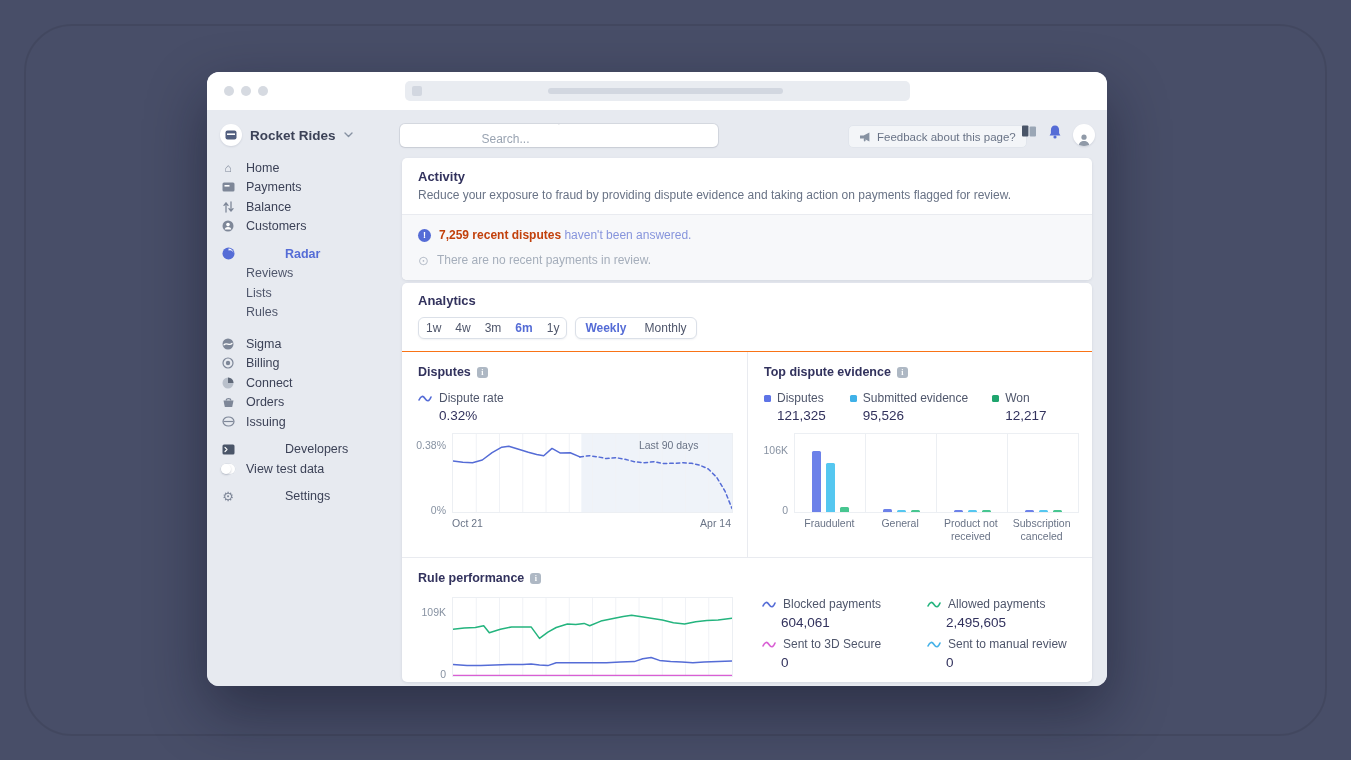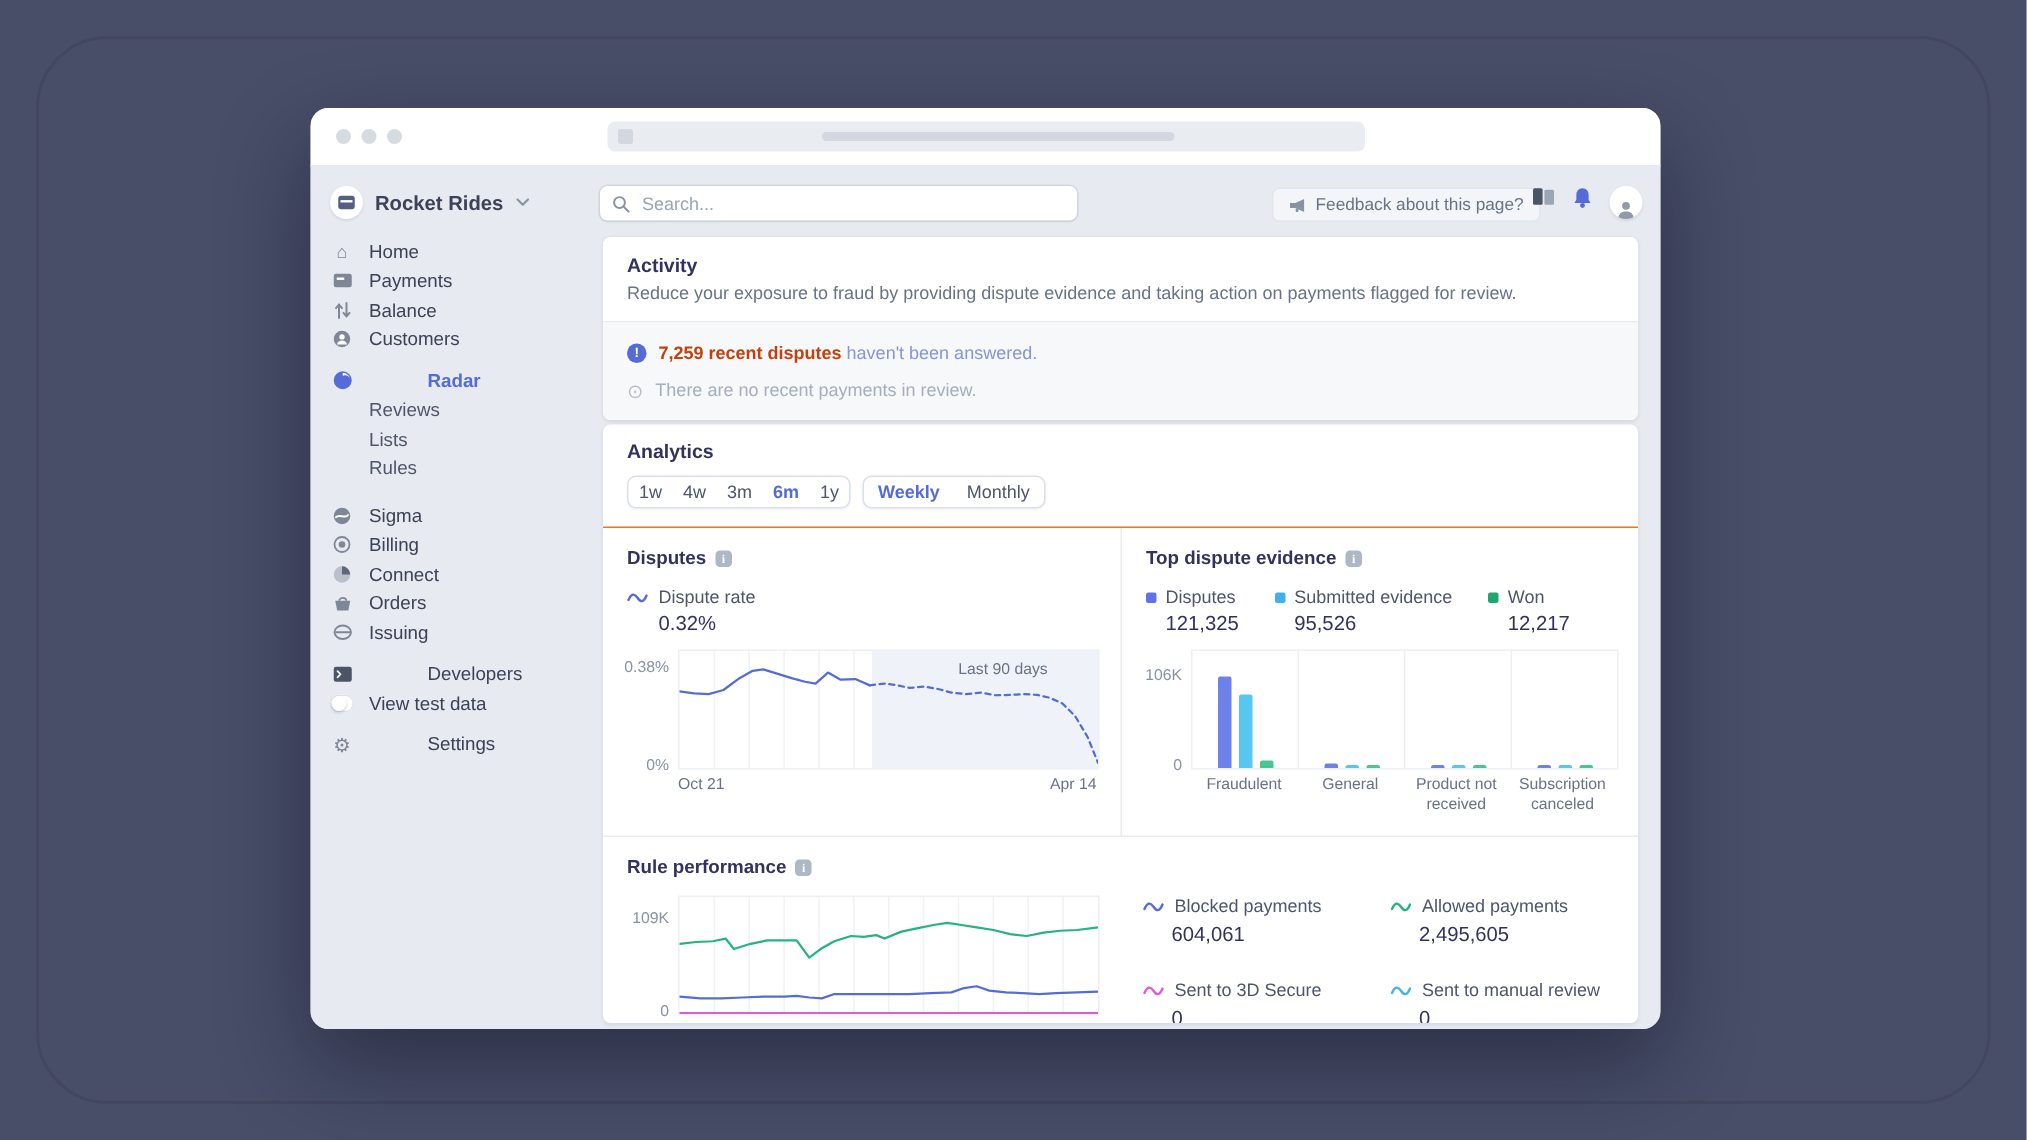--- a/index.html
+++ b/index.html
@@ -30,21 +30,21 @@
   .addressbar .urlline{position:absolute;left:143px;top:7px;width:235px;height:6px;border-radius:3px;background:#d2d7e0;}
   
   .app{position:absolute;left:0;top:38px;right:0;bottom:0;background:#e7eaf0;font-size:12px;color:#4f566b;}
   
   .account{position:absolute;left:13px;top:14px;display:flex;align-items:center;gap:8px;cursor:pointer;}
   .acct-ic{width:22px;height:22px;border-radius:50%;background:#fff;display:flex;align-items:center;justify-content:center;box-shadow:0 1px 2px rgba(40,50,80,.12);}
   .acct-name{font-size:13.5px;font-weight:700;color:#3c4257;}
   .searchbox{
     position:absolute;left:193px;top:14px;width:318px;height:23px;background:#fff;
     border-radius:5px;box-shadow:0 0 0 1px rgba(60,66,87,.10),0 1px 2px rgba(40,50,80,.08);
-    display:flex;align-items:center;padding:0 8px;box-sizing:border-box;gap:6px;
+    display:flex;align-items:center;padding:0 8px;box-sizing:border-box;gap:6px;flex-direction:column;
   }
   .searchbox input{border:none;outline:none;flex:1;font-size:12px;color:#3c4257;background:transparent;font-family:inherit;}
   .searchbox input::placeholder{color:#9aa4b2;}
   .feedback{
     position:absolute;left:641px;top:15px;height:21px;padding:0 10px;
     background:#f3f5f8;border:1px solid #e1e5ec;border-radius:5px;
     display:flex;align-items:center;gap:6px;color:#697386;font-size:11.5px;cursor:pointer;
   }
   .hdr-ic{position:absolute;top:14px;cursor:pointer;}
   .bell-wrap{position:relative;}
@@ -100,21 +100,21 @@
   .xlab{grid-column:2;display:flex;justify-content:space-between;margin-top:4px;font-size:10.5px;color:#697386;}
   .xlab.cats{justify-content:stretch;text-align:center;}
   .xlab.cats div{flex:1;line-height:1.25;}
   .barplot{display:flex;}
   .bar-group{flex:1;display:flex;align-items:flex-end;justify-content:center;gap:5px;padding-bottom:0;}
   .bar-group:not(:last-child){border-right:1px solid #eceff3;}
   .bar{width:9px;border-radius:1.5px 1.5px 0 0;}
   
   .rule-row{border-top:1px solid #e9ebf0;padding:13px 16px 16px;}
   .rule-flex{display:flex;margin-top:2px;}
-  .stats-grid{display:grid;grid-template-columns:165px 165px;row-gap:23px;margin-left:31px;margin-top:10px;align-content:start;}
+  .stats-grid{display:grid;grid-template-columns:165px 165px;row-gap:7px;margin-left:31px;margin-top:10px;align-content:start;}
   .stat .st-top{display:flex;align-items:center;gap:7px;color:#4f566b;}
   .stat .st-val{margin-top:4px;margin-left:19px;font-size:13.5px;color:#32325d;}
 </style>
 </head>
 <body>
 
 <div class="deco-frame"></div>
 
 <div class="window">
 

